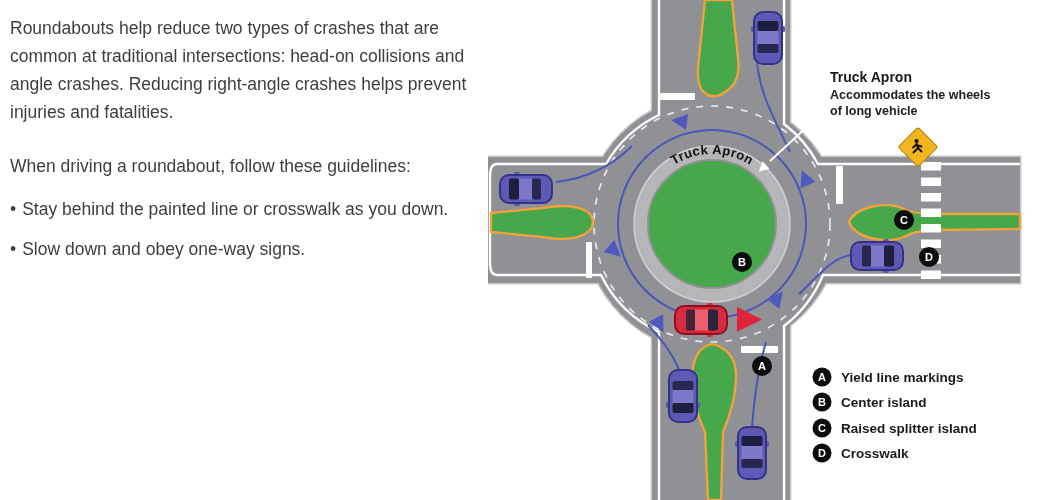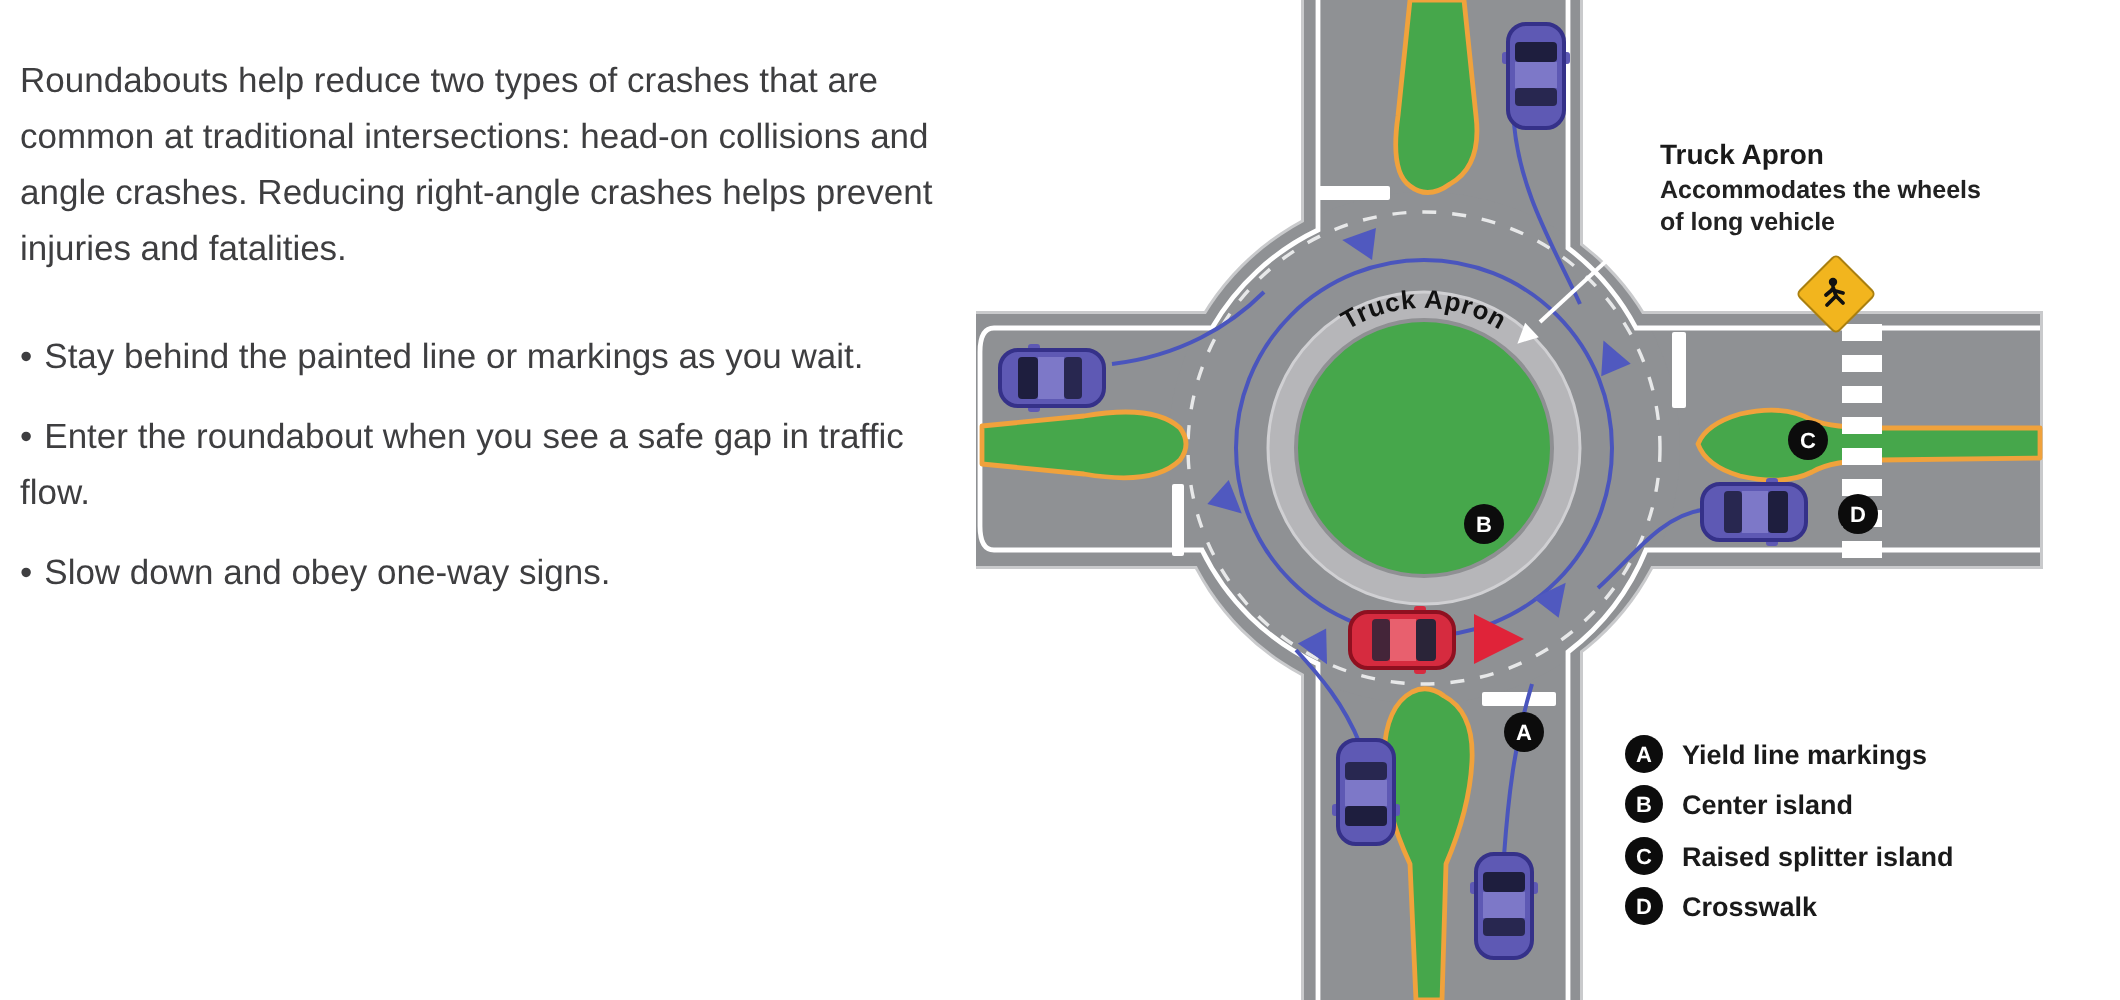--- a/index.html
+++ b/index.html
@@ -1,20 +1,20 @@
 <!DOCTYPE html>
 <html><head>
 <meta charset="utf-8">
 <style>
   html,body{margin:0;padding:0;background:#fff;}
   .page{position:relative;width:1060px;height:500px;background:#ffffff;overflow:hidden;
         font-family:"Liberation Sans",sans-serif;}
   .text-panel{position:absolute;left:10px;top:10px;width:478px;color:#3e3e40;
               font-size:17.5px;line-height:28px;}
-  .text-panel p{margin:16px 0 26px 0;}
+  .text-panel p{margin:4px 0 26px 0;}
   .text-panel p.guidelines{margin-bottom:15px;}
   .text-panel p.bullet{margin:0 0 12px 0;}
   .dot{margin-right:6px;}
   svg.diagram{position:absolute;left:488px;top:0;}
   svg text{font-family:"Liberation Sans",sans-serif;}
   .car-blue{--cbody:#5e59b4;--cline:#353189;--cglass:#1e1e3e;--croof:#7d78c8;}
   .car-red {--cbody:#d62b3f;--cline:#8f1020;--cglass:#2a2438;--croof:#e8606e;}
   .cbody{fill:var(--cbody);stroke:var(--cline);stroke-width:2px;}
   .cglass{fill:var(--cglass);}
   .croof{fill:var(--croof);}
@@ -25,22 +25,22 @@
   .callout-body{font-size:12.5px;font-weight:bold;fill:#222222;}
   .apron-arc-text{font-size:13px;font-weight:bold;fill:#111111;letter-spacing:.4px;}
 </style>
 </head>
 <body>
 
 <div class="page">
 
   <div class="text-panel">
     <p>Roundabouts help reduce two types of crashes that are common at traditional intersections: head-on collisions and angle crashes. Reducing right-angle crashes helps prevent injuries and fatalities.</p>
-    <p class="bullet"><span class="dot">•</span><span>Stay behind the painted line or markings as you wait.</span></p>
-    <p class="bullet"><span class="dot">•</span><span>Enter the roundabout when you see a safe gap in traffic flow.</span></p>
+    <p class="guidelines">When driving a roundabout, follow these guidelines:</p>
+    <p class="bullet"><span class="dot">•</span><span>Stay behind the painted line or crosswalk as you down.</span></p>
     <p class="bullet"><span class="dot">•</span><span>Slow down and obey one-way signs.</span></p>
   </div>
 
   <svg class="diagram" viewBox="488 0 572 500" width="572" height="500" xmlns="http://www.w3.org/2000/svg">
 
     <defs>
       <g id="car-proto">
         <rect class="cmir" x="-17" y="-12" width="4" height="6" rx="1.5"></rect>
         <rect class="cmir" x="13" y="-12" width="4" height="6" rx="1.5"></rect>
         <rect class="cbody" x="-14" y="-26" width="28" height="52" rx="9"></rect>

